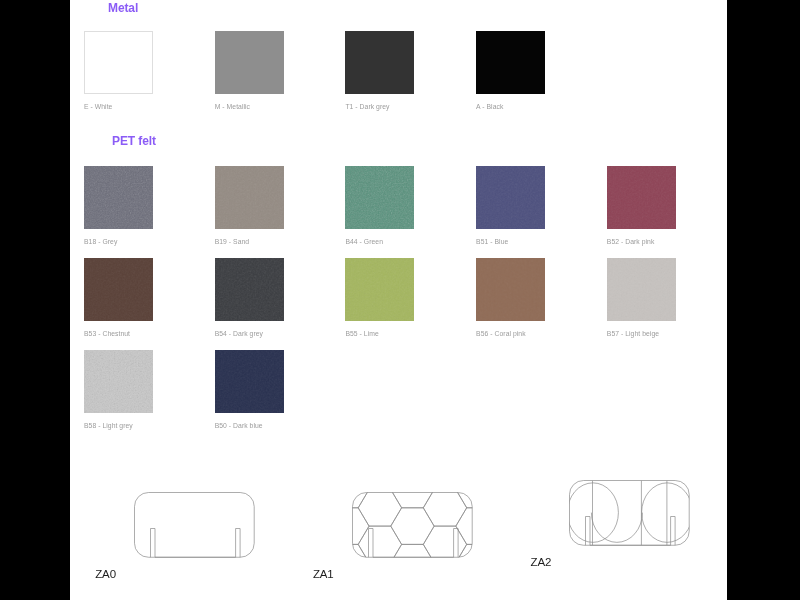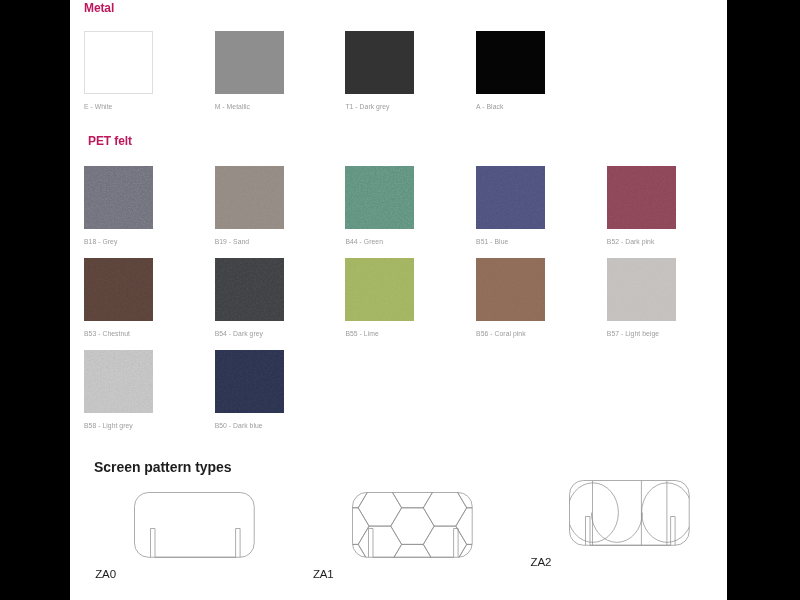--- a/index.html
+++ b/index.html
@@ -13,22 +13,22 @@
   }
   #page {
     position: absolute;
     left: 70px; top: 0; width: 657px; height: 600px;
     background: #ffffff;
     overflow: hidden;
   }
   .sec-title {
     position: absolute;
     font-size: 12px; font-weight: 700;
-    color: #be185d; letter-spacing: -0.1px;
-    line-height: 14px; white-space: nowrap;
+    color: #8b5cf6; letter-spacing: -0.1px;
+    line-height: 14px; white-space: nowrap; margin-left: 24px;
   }
   .big-title {
     position: absolute;
     font-size: 14px; font-weight: 700;
     color: #1d1d1d; letter-spacing: -0.05px;
     line-height: 16px; white-space: nowrap;
   }
   .swatch { position: absolute; width: 69px; }
   .sw-box { width: 69px; height: 63px; position: relative; overflow: hidden; }
   .sw-box .tex { position:absolute; left:0; top:0; }
@@ -199,21 +199,20 @@
     <div class="sw-label">B58 - Light grey</div>
   </div>
   <div class="swatch" style="left:144.7px; top:350px;">
     <div class="sw-box fb11">
         <svg class="tex" width="69" height="63">
           <rect width="69" height="63" filter="url(#fA)" opacity="0.25"></rect>
         </svg>
       </div>
     <div class="sw-label">B50 - Dark blue</div>
   </div>
-  <div class="big-title" style="left:24px; top:459px;">Screen pattern types</div>
   <div class="pattern" style="left:24.0px; top:492px;">
     <svg class="pat-svg" width="123" height="68" viewBox="0 0 123 68">
         <g fill="none" stroke="#8a8a8a" stroke-width="0.7">
           <path d="M14.5 0.5 H106.2 A14.0 14.0 0 0 1 120.2 14.5 V51.25 A14.0 14.0 0 0 1 106.2 65.25 H14.5 A14.0 14.0 0 0 1 0.5 51.25 V14.5 A14.0 14.0 0 0 1 14.5 0.5 Z"></path>
           <path d="M16.5 65.25 V36.5 H21.0 V65.25"></path>
           <path d="M106.1 65.25 V36.5 H101.6 V65.25"></path>
           <path d="M21.0 65.25 H101.6"></path>
         </g>
       </svg>
     <div class="pat-label">ZA0</div>

